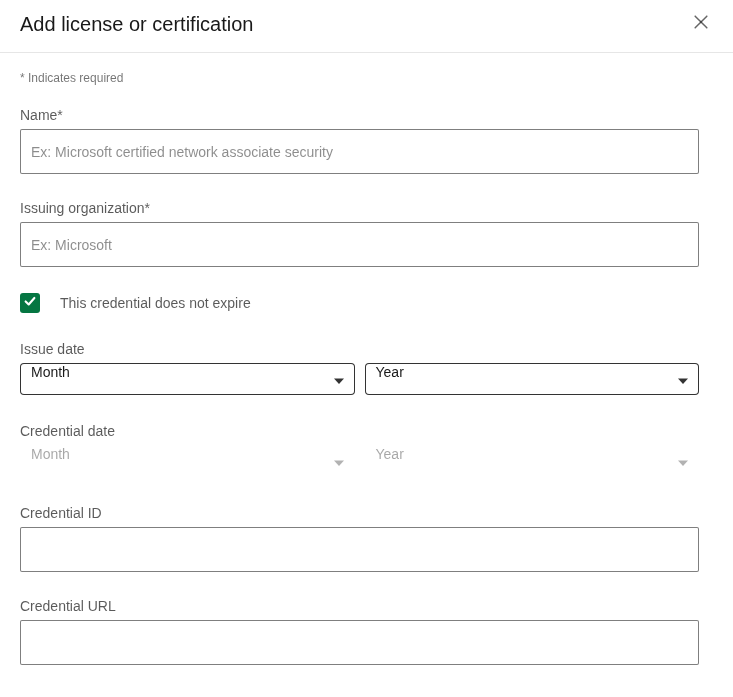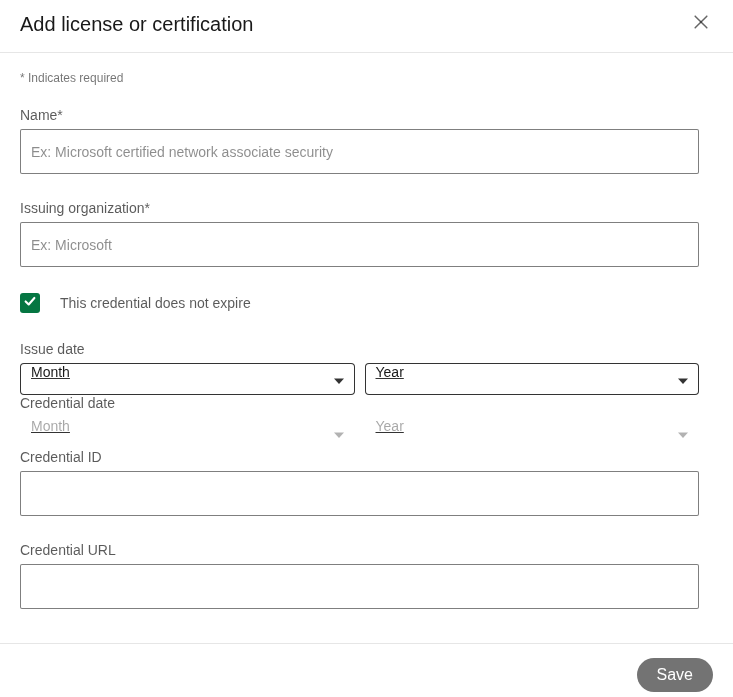--- a/index.html
+++ b/index.html
@@ -72,30 +72,29 @@
       align-items: center;
       justify-content: center;
       cursor: pointer;
       flex-shrink: 0;
     }
     .checkbox svg { width: 14px; height: 14px; }
     .checkbox-label {
       font-size: 14px;
       color: rgba(0,0,0,0.65);
     }
-    .date-group { }
+    .date-group { margin-bottom: 28px; }
     .date-selects {
       display: flex;
       gap: 10px;
       margin-top: 6px;
     }
     .select-wrap {
       flex: 1;
       position: relative;
-      text-decoration: underline;
     }
     .select {
       width: 100%;
       height: 32px;
       border: 1px solid rgba(0,0,0,0.8);
       border-radius: 4px;
       padding: 0 36px 0 10px;
       font-size: 14px;
       font-family: inherit;
       background: #fff;

